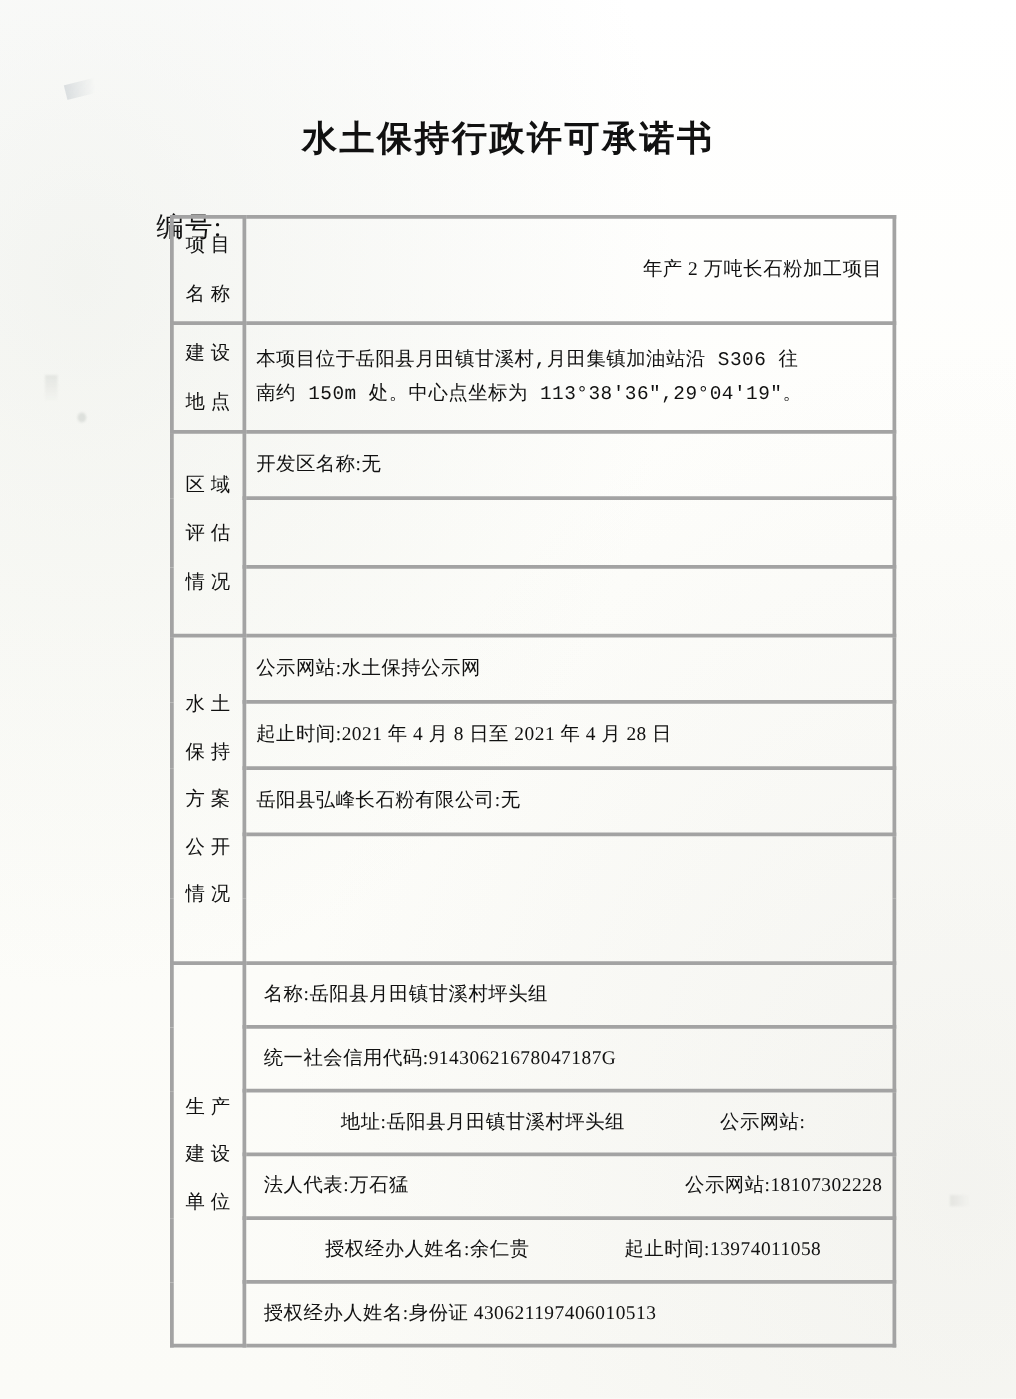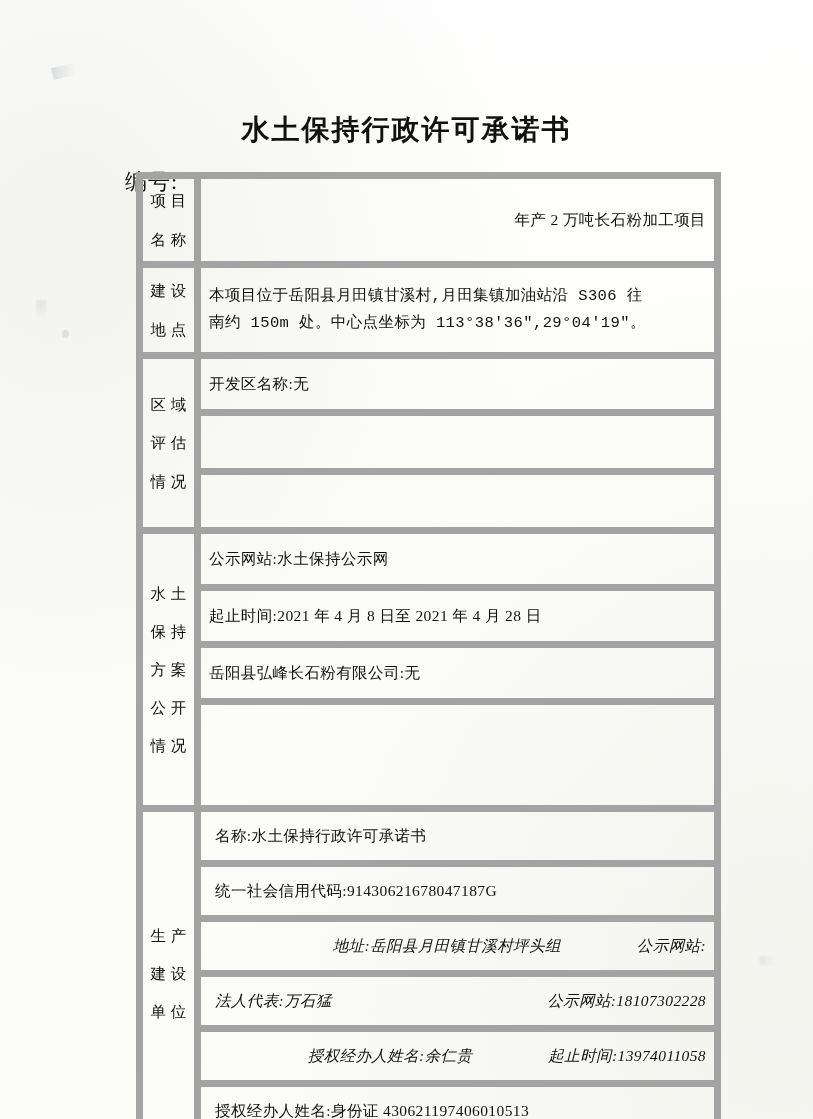--- a/index.html
+++ b/index.html
@@ -62,42 +62,41 @@
   .doc-title {
     position: absolute;
     top: 92px;
     left: 0;
     width: 813px;
     text-align: center;
     font-size: 28px;
     font-weight: bold;
     letter-spacing: 2px;
     font-family: "Liberation Serif", "DejaVu Serif", serif;
-    margin-top: 19px;
   }
 
   .doc-number {
     position: absolute;
     top: 142px;
     left: 125px;
     font-size: 22px;
     letter-spacing: 1px;
     margin-top: 25px;
   }
 
   table.form {
     position: absolute;
     top: 172px;
     left: 136px;
     width: 578px;
     border-collapse: collapse;
     table-layout: fixed;
   }
   table.form td {
-    border: 7px solid #a3a3a3;
+    border: 3px solid #a3a3a3;
     font-size: 15.5px;
     line-height: 1.75;
     padding: 5px 8px;
     vertical-align: middle;
     letter-spacing: 0.4px;
   }
   td.label {
     width: 58px;
     text-align: center;
     font-size: 16px;
@@ -114,23 +113,22 @@
   td.label .lbl-lines span {
     display: block;
     white-space: nowrap;
   }
   .cell-body {
     text-align: left;
   }
   .indent-1 { padding-left: 14px !important; }
   .two-col {
     display: flex;
-    justify-content: flex-end;
+    justify-content: center;
     gap: 76px;
-    font-style: italic;
   }
   .two-col .right { margin-left: auto; }
   .nowrap { white-space: nowrap; }
   .project-name-cell {
     text-align: right;
     font-size: 16px;
     letter-spacing: 1px;
   }
   .addr-cell {
     line-height: 2.0;
@@ -231,21 +229,21 @@
       </tr>
 
       <tr>
         <td class="label unit-label" rowspan="6">
           <div class="lbl-lines">
             <span>生 产</span>
             <span>建 设</span>
             <span>单 位</span>
           </div>
         </td>
-        <td class="cell-body indent-1" style="height:38px">名称:水土保持行政许可承诺书</td>
+        <td class="cell-body indent-1" style="height:38px">名称:岳阳县月田镇甘溪村坪头组</td>
       </tr>
       <tr>
         <td class="cell-body indent-1" style="height:38px">统一社会信用代码:91430621678047187G</td>
       </tr>
       <tr>
         <td class="cell-body indent-1" style="height:38px">
           <div class="two-col">
             <span class="nowrap">地址:岳阳县月田镇甘溪村坪头组</span>
             <span class="nowrap">公示网站:</span>
           </div>

